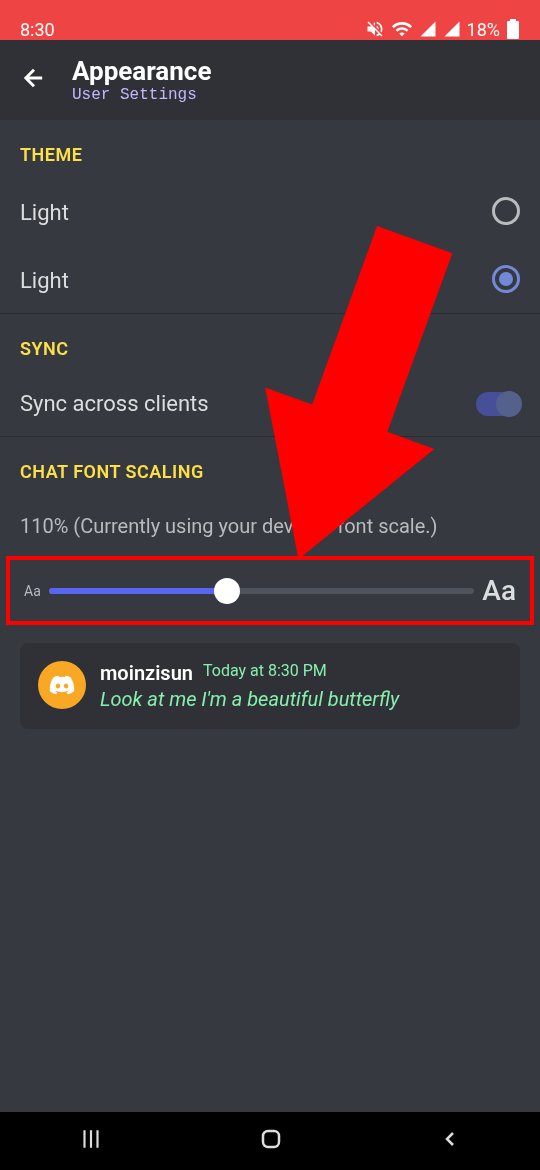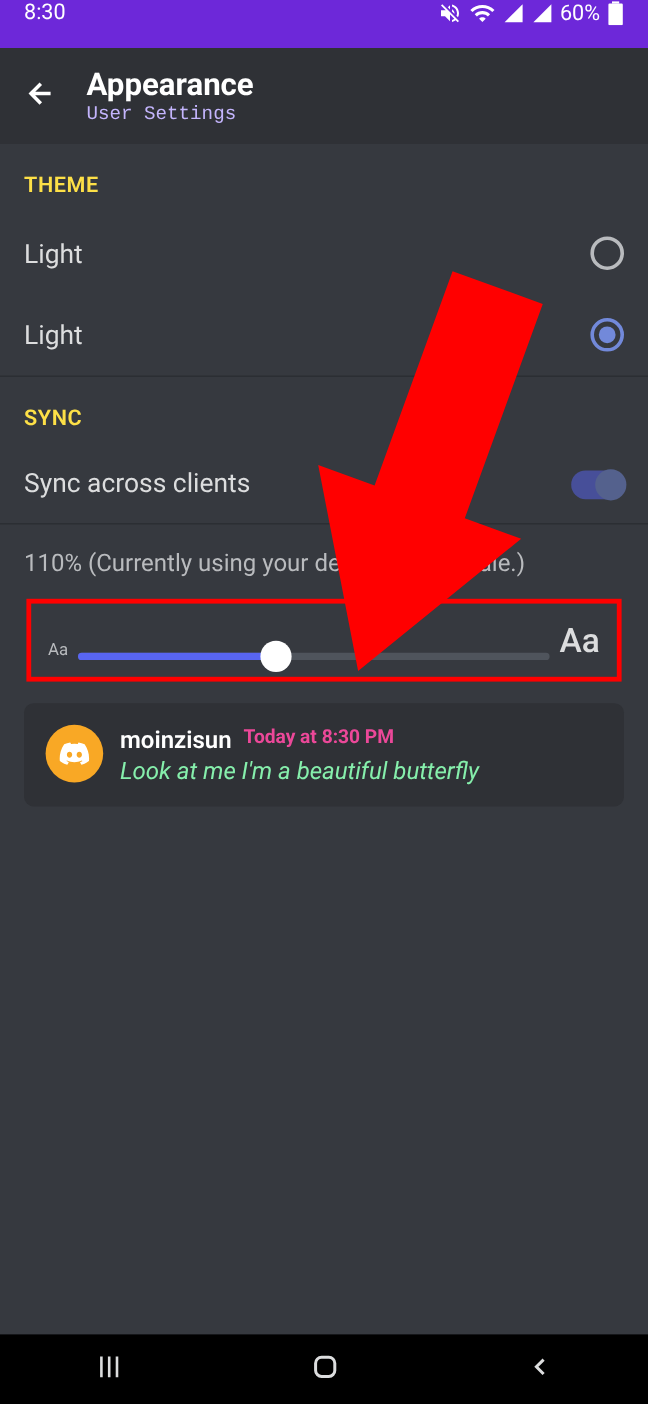--- a/index.html
+++ b/index.html
@@ -7,24 +7,24 @@
       width: 540px;
       height: 1170px;
       background: #36393f;
       font-family: -apple-system, BlinkMacSystemFont, 'Segoe UI', Roboto, sans-serif;
       color: #dcddde;
       overflow: hidden;
       position: relative;
     }
     .status-bar {
       height: 40px;
-      background: #6d28d9;
+      background: #ef4444;
       display: flex;
       justify-content: space-between;
-      align-items: flex-start;
+      align-items: flex-end;
       padding: 0 20px;
       color: #fff;
       font-size: 18px;
     }
     .status-right {
       display: flex;
       align-items: center;
       gap: 6px;
     }
     .status-icon { display: inline-flex; }
@@ -103,24 +103,24 @@
       height: 1px;
       background: #2a2c31;
     }
     .scale-text {
       padding: 20px 20px 10px 20px;
       font-size: 20px;
       color: #b9bbbe;
     }
     .slider-wrap {
       border: 4px solid #ff0000;
-      margin: 8px 22px;
+      margin: 8px 6px;
       padding: 14px 14px;
       display: flex;
-      align-items: flex-end;
+      align-items: center;
       gap: 8px;
     }
     .slider-label-sm { font-size: 14px; color: #b9bbbe; }
     .slider-label-lg { font-size: 28px; color: #dcddde; font-weight: 500; }
     .slider {
       flex: 1;
       height: 6px;
       background: #4f545c;
       border-radius: 3px;
       position: relative;
@@ -154,21 +154,21 @@
       height: 48px;
       border-radius: 50%;
       background: #f9a825;
       display: flex;
       align-items: center;
       justify-content: center;
     }
     .msg-content { flex: 1; }
     .msg-header { display: flex; align-items: flex-start; gap: 10px; }
     .msg-user { color: #fff; font-size: 20px; font-weight: 600; }
-    .msg-time { color: #ec4899; font-size: 16px; font-weight: bold; }
+    .msg-time { color: #86efac; font-size: 16px; }
     .msg-body { color: #86efac; font-size: 20px; margin-top: 2px; font-style: italic; }
     .reset-link {
       display: block;
       padding: 14px 20px;
       color: #00aff4;
       font-size: 20px;
     }
     .nav-bar {
       position: absolute;
       bottom: 0;
@@ -207,21 +207,21 @@
     <span class="status-icon">
       <svg width="18" height="18" viewBox="0 0 24 24" fill="#fff">
           <path d="M2 22h20V2z"></path>
         </svg>
     </span>
     <span class="status-icon">
       <svg width="18" height="18" viewBox="0 0 24 24" fill="#fff">
           <path d="M2 22h20V2z"></path>
         </svg>
     </span>
-    <span>60%</span>
+    <span>18%</span>
     <span class="status-icon">
       <svg width="14" height="20" viewBox="0 0 12 20" fill="#fff">
           <rect x="0" y="2" width="12" height="18" rx="1"></rect>
           <rect x="3" y="0" width="6" height="2"></rect>
           <rect x="1" y="7" width="10" height="12" fill="#fff"></rect>
         </svg>
     </span>
   </div>
 </div>
 
@@ -253,20 +253,21 @@
 
   <div class="section-header">SYNC</div>
   <div class="option-row">
     <span>Sync across clients</span>
     <div class="toggle">
       <div class="toggle-thumb"></div>
     </div>
   </div>
   <div class="divider"></div>
 
+  <div class="section-header">CHAT FONT SCALING</div>
   <div class="scale-text">110% (Currently using your device's font scale.)</div>
 
   <div class="slider-wrap">
     <span class="slider-label-sm">Aa</span>
     <div class="slider">
       <div class="slider-fill"></div>
       <div class="slider-thumb"></div>
     </div>
     <span class="slider-label-lg">Aa</span>
   </div>

